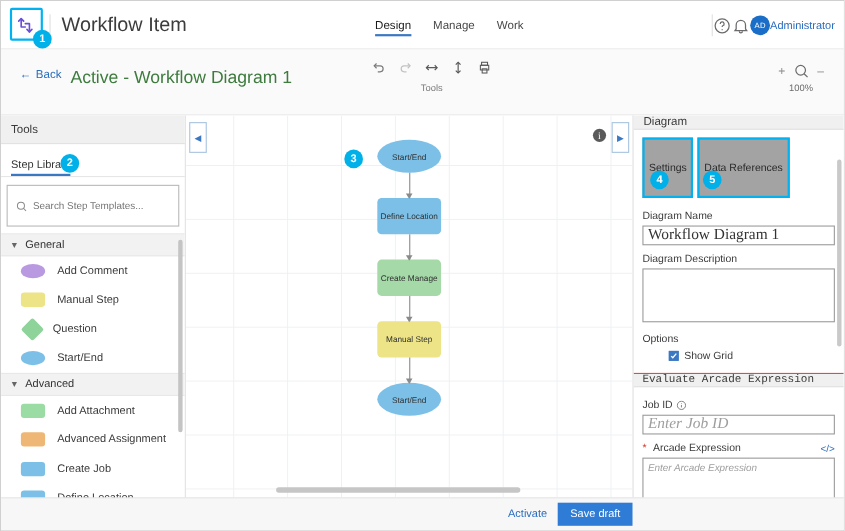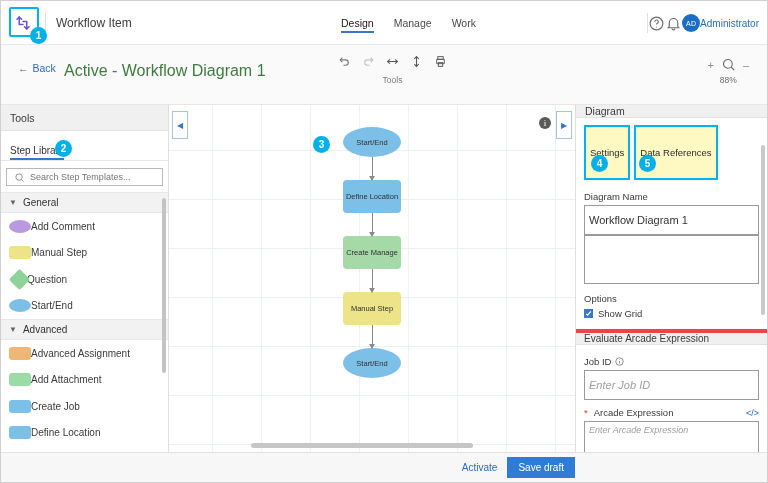--- a/index.html
+++ b/index.html
@@ -13,21 +13,21 @@
   }
   .app { position:absolute; inset:0; border:1px solid #d0d0d0; display:flex; flex-direction:column; }
 
   
   .header { height:44px; background:#fff; border-bottom:1px solid #e6e6e6; display:flex; align-items:center; position:relative; flex:0 0 44px;}
   .logo-wrap { width:44px; height:44px; display:flex; align-items:center; justify-content:center; position:relative;}
   .logo-box { width:26px; height:26px; display:flex; align-items:center; justify-content:center; }
   .logo-svg { width:18px; height:18px; }
   .logo-hl { position:absolute; left:8px; top:6px; width:30px; height:30px; border:2px solid #00b2f0; border-radius:2px; }
   .hdr-sep { width:1px; height:20px; background:#e0e0e0; margin-right:10px;}
-  .app-title { font-size:12px; color:#3c3c3c; }
+  .app-title { font-size:18px; color:#3c3c3c; }
   .hdr-nav { position:absolute; left:340px; top:0; height:44px; display:flex; align-items:center; gap:20px; }
   .hdr-nav a { font-size:10.5px; color:#4a4a4a; text-decoration:none; height:32px; display:flex; align-items:center; position:relative;}
   .hdr-nav a.active { color:#1a1a1a; }
   .hdr-nav a.active:after { content:""; position:absolute; left:0; right:0; bottom:6px; height:2px; background:#3b78c3;}
   .hdr-right { position:absolute; right:8px; top:0; height:44px; display:flex; align-items:center; }
   .hdr-div { width:1px; height:20px; background:#e0e0e0; }
   .ic { width:17px; height:17px; display:inline-block; }
   .ic svg { width:100%; height:100%; display:block; }
   .avatar { width:18px; height:18px; border-radius:50%; background:#1a6ec8; color:#fff; font-size:7px;
             display:flex; align-items:center; justify-content:center; letter-spacing:.3px;}
@@ -49,27 +49,27 @@
 
   
   .body { flex:1 1 auto; display:flex; min-height:0; position:relative;}
 
   
   .tools-panel { width:168px; flex:0 0 168px; border-right:1px solid #e0e0e0; display:flex; flex-direction:column; background:#fff; position:relative;}
   .panel-head { height:26px; background:#f0f0f0; border-bottom:1px solid #e2e2e2; display:flex; align-items:center; padding-left:9px; font-size:10.5px; color:#3a3a3a;}
   .tabs { height:30px; display:flex; align-items:flex-end; padding-left:9px; border-bottom:1px solid #e6e6e6; position:relative;}
   .tab { font-size:10px; color:#333; padding-bottom:4px; position:relative; }
   .tab.active:after { content:""; position:absolute; left:0; right:0; bottom:0; height:2px; background:#3b78c3;}
-  .search-wrap { margin:7px 5px 0 5px; height:18px; border:1px solid #b9b9b9; display:flex; align-items:center; gap:5px; padding:0 7px; background:#fff;}
+  .search-wrap { margin:7px 5px 0 5px; height:38px; border:1px solid #b9b9b9; display:flex; align-items:center; gap:5px; padding:0 7px; background:#fff;}
   .search-wrap .ic { width:11px; height:11px; color:#7a7a7a;}
   .search-input { border:none; outline:none; font-size:9px; color:#9a9a9a; font-family:inherit; flex:1; background:transparent;}
   .lib { flex:1; overflow:hidden; margin-top:6px; position:relative;}
   .grp-head { height:21px; background:#f2f2f2; border-top:1px solid #e8e8e8; border-bottom:1px solid #e8e8e8; display:flex; align-items:center; gap:6px; padding-left:8px; font-size:10px; color:#333;}
   .chev { font-size:8px; color:#666; }
-  .lib-item { height:26.5px; display:flex; align-items:center; padding-left:8px; font-size:10px; color:#3a3a3a;}
+  .lib-item { height:26.5px; display:flex; align-items:center; gap:11px; padding-left:18px; font-size:10px; color:#3a3a3a;}
   .swatch { width:22px; height:13px; flex:0 0 22px;}
   .sw-ellipse { border-radius:50%;}
   .sw-rect { border-radius:3px;}
   .sw-diamond { width:15px; height:15px; flex:0 0 15px; transform:rotate(45deg); border-radius:2px; margin-left:3px;}
   .lscroll { position:absolute; right:2px; top:6px; width:4px; height:175px; background:#c4c4c4; border-radius:2px;}
 
   
   .canvas-wrap { flex:1 1 auto; position:relative; background:#fff; overflow:hidden; min-width:0;}
   .grid { position:absolute; inset:0;
     background-image:linear-gradient(to right,#eef1f4 1px,transparent 1px),linear-gradient(to bottom,#eef1f4 1px,transparent 1px);
@@ -82,33 +82,33 @@
   .arrow:after { content:""; position:absolute; left:-3px; bottom:-1px; border-left:3.5px solid transparent; border-right:3.5px solid transparent; border-top:5px solid #8a8a8a;}
   .hscroll { position:absolute; left:82px; width:222px; bottom:4px; height:5px; background:#c6c6c6; border-radius:3px;}
   .collapse-btn { position:absolute; width:16px; height:28px; background:#fff; border:1px solid #a8c4e0; display:flex; align-items:center; justify-content:center; color:#3b78c3; font-size:8px; z-index:5;}
   .cb-left { left:3px; top:6px;}
   .cb-right { right:3px; top:6px;}
   .info-dot { position:absolute; right:24px; top:12px; width:12px; height:12px; border-radius:50%; background:#5a5a5a; color:#fff; font-size:9px; display:flex; align-items:center; justify-content:center; font-family:"Liberation Serif",serif; z-index:5;}
 
   
   .dia-panel { width:192px; flex:0 0 192px; border-left:1px solid #e0e0e0; background:#fff; display:flex; flex-direction:column; position:relative; overflow:hidden;}
   .dtabs { display:flex; gap:4px; padding:7px 8px 0 8px;}
-  .dtab { font-size:9.5px; padding:20px 4px; color:#2a2a2a; border:2px solid #00b2f0; position:relative; background:#fef9c3;}
+  .dtab { font-size:9.5px; padding:20px 4px; color:#2a2a2a; border:2px solid #00b2f0; position:relative; background:#a3a3a3;}
   .form { padding:4px 8px 0 8px;}
   .flabel { font-size:9.5px; color:#3a3a3a; margin-top:7px; margin-bottom:3px; display:flex; align-items:center; gap:4px;}
-  .finput { width:100%; height:30px; border:1px solid #9b9b9b; font-size:11px; padding:0 4px; font-family:Liberation Sans, sans-serif; color:#333; outline:none;}
+  .finput { width:100%; height:18px; border:1px solid #9b9b9b; font-size:14px; padding:0 4px; font-family:Liberation Serif, serif; color:#333; outline:none;}
   .finput::placeholder { color:#9e9e9e; font-style:italic;}
   .ftext { width:100%; height:49px; border:1px solid #9b9b9b; font-size:9px; padding:3px 4px; font-family:inherit; color:#333; resize:none; outline:none;}
   .ftext::placeholder { color:#9e9e9e; font-style:italic;}
   .opt-label { font-size:9.5px; color:#3a3a3a; margin-top:7px;}
-  .cbrow { display:flex; align-items:center; gap:5px; margin-top:4px;}
+  .cbrow { display:flex; align-items:center; gap:5px; margin-top:4px;margin-left:24px;}
   .cbox { width:9px; height:9px; background:#3b78c3; border:1px solid #3b78c3; display:flex; align-items:center; justify-content:center;}
   .cbox svg { width:7px; height:7px;}
   .cb-text { font-size:9.5px; color:#3a3a3a;}
-  .sect-head { margin-top:10px; height:23px; background:#f0f0f0; border-top:4px solid #ef4444; border-bottom:1px solid #e2e2e2; display:flex; align-items:center; padding-left:8px; font-size:10px; color:#3a3a3a;}
+  .sect-head { margin-top:10px; height:23px; background:#f0f0f0; border-top:1px solid #ef4444; border-bottom:1px solid #e2e2e2; display:flex; align-items:center; padding-left:8px; font-size:10px; color:#3a3a3a;font-family:Liberation Mono, monospace;}
   .req { color:#d83a2a; margin-right:2px;}
   .code-ic { margin-left:auto; color:#2a6cbf; font-size:9px;}
   .dscroll { position:absolute; right:2px; top:40px; width:4px; height:170px; background:#c9c9c9; border-radius:2px;}
 
   
   .footer { height:30px; flex:0 0 30px; background:#f7f7f7; border-top:1px solid #e2e2e2; display:flex; align-items:center; justify-content:flex-end; gap:10px; padding-right:192px;}
   .btn-link { font-size:10px; color:#2a6cbf; background:none; border:none; font-family:inherit; cursor:pointer;}
   .btn-primary { font-size:10px; color:#fff; background:#2e7cd6; border:none; font-family:inherit; padding:5px 11px; cursor:pointer;}
 
   
@@ -211,21 +211,21 @@
       <div class="zoom-row">
         <span class="zoom-plus">+</span>
         <span class="ic zoom-mag">
           <svg viewBox="0 0 24 24" fill="none" stroke="#6b6b6b" stroke-width="1.8">
               <circle cx="11" cy="11" r="7"></circle>
               <line x1="16" y1="16" x2="21" y2="21"></line>
             </svg>
         </span>
         <span class="zoom-minus">–</span>
       </div>
-      <div class="zoom-pct">88%</div>
+      <div class="zoom-pct">100%</div>
     </div>
   </div>
 
   <div class="body">
 
     <div class="tools-panel">
       <div class="panel-head">Tools</div>
       <div class="tabs">
         <div class="tab active">Step Library</div>
       </div>
@@ -259,26 +259,26 @@
         <div class="lib-item">
           <span class="swatch sw-ellipse" style="background:#7cc0e8"></span>
           <span>Start/End</span>
         </div>
 
         <div class="grp-head">
           <span class="chev">▼</span>
           <span>Advanced</span>
         </div>
         <div class="lib-item">
+          <span class="swatch sw-rect" style="background:#9bdba4"></span>
+          <span>Add Attachment</span>
+        </div>
+        <div class="lib-item">
           <span class="swatch sw-rect" style="background:#efb776"></span>
           <span>Advanced Assignment</span>
-        </div>
-        <div class="lib-item">
-          <span class="swatch sw-rect" style="background:#9bdba4"></span>
-          <span>Add Attachment</span>
         </div>
         <div class="lib-item">
           <span class="swatch sw-rect" style="background:#7cc0e8"></span>
           <span>Create Job</span>
         </div>
         <div class="lib-item">
           <span class="swatch sw-rect" style="background:#7cc0e8"></span>
           <span>Define Location</span>
         </div>
 
@@ -316,20 +316,21 @@
       <div class="panel-head">Diagram</div>
       <div class="dtabs">
         <div class="dtab">Settings</div>
         <div class="dtab">Data References</div>
       </div>
 
       <div class="form">
         <div class="flabel">Diagram Name</div>
         <input class="finput" value="Workflow Diagram 1" style="">
 
+        <div class="flabel">Diagram Description</div>
         <textarea class="ftext" style=""></textarea>
 
         <div class="opt-label">Options</div>
         <div class="cbrow">
           <span class="cbox">
             <svg viewBox="0 0 24 24" fill="none" stroke="#ffffff" stroke-width="4">
                 <polyline points="4,13 9,18 20,5"></polyline>
               </svg>
           </span>
           <span class="cb-text">Show Grid</span>

